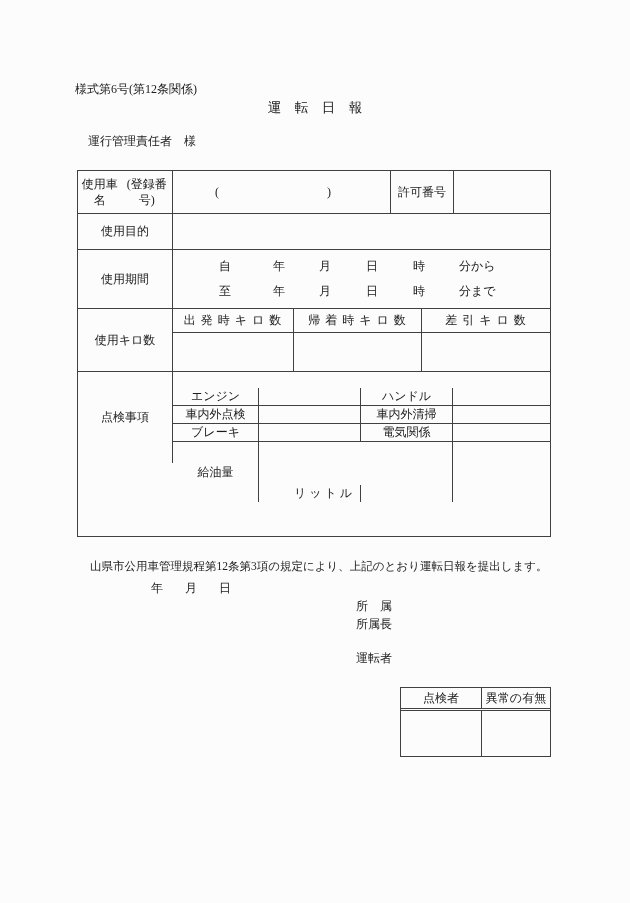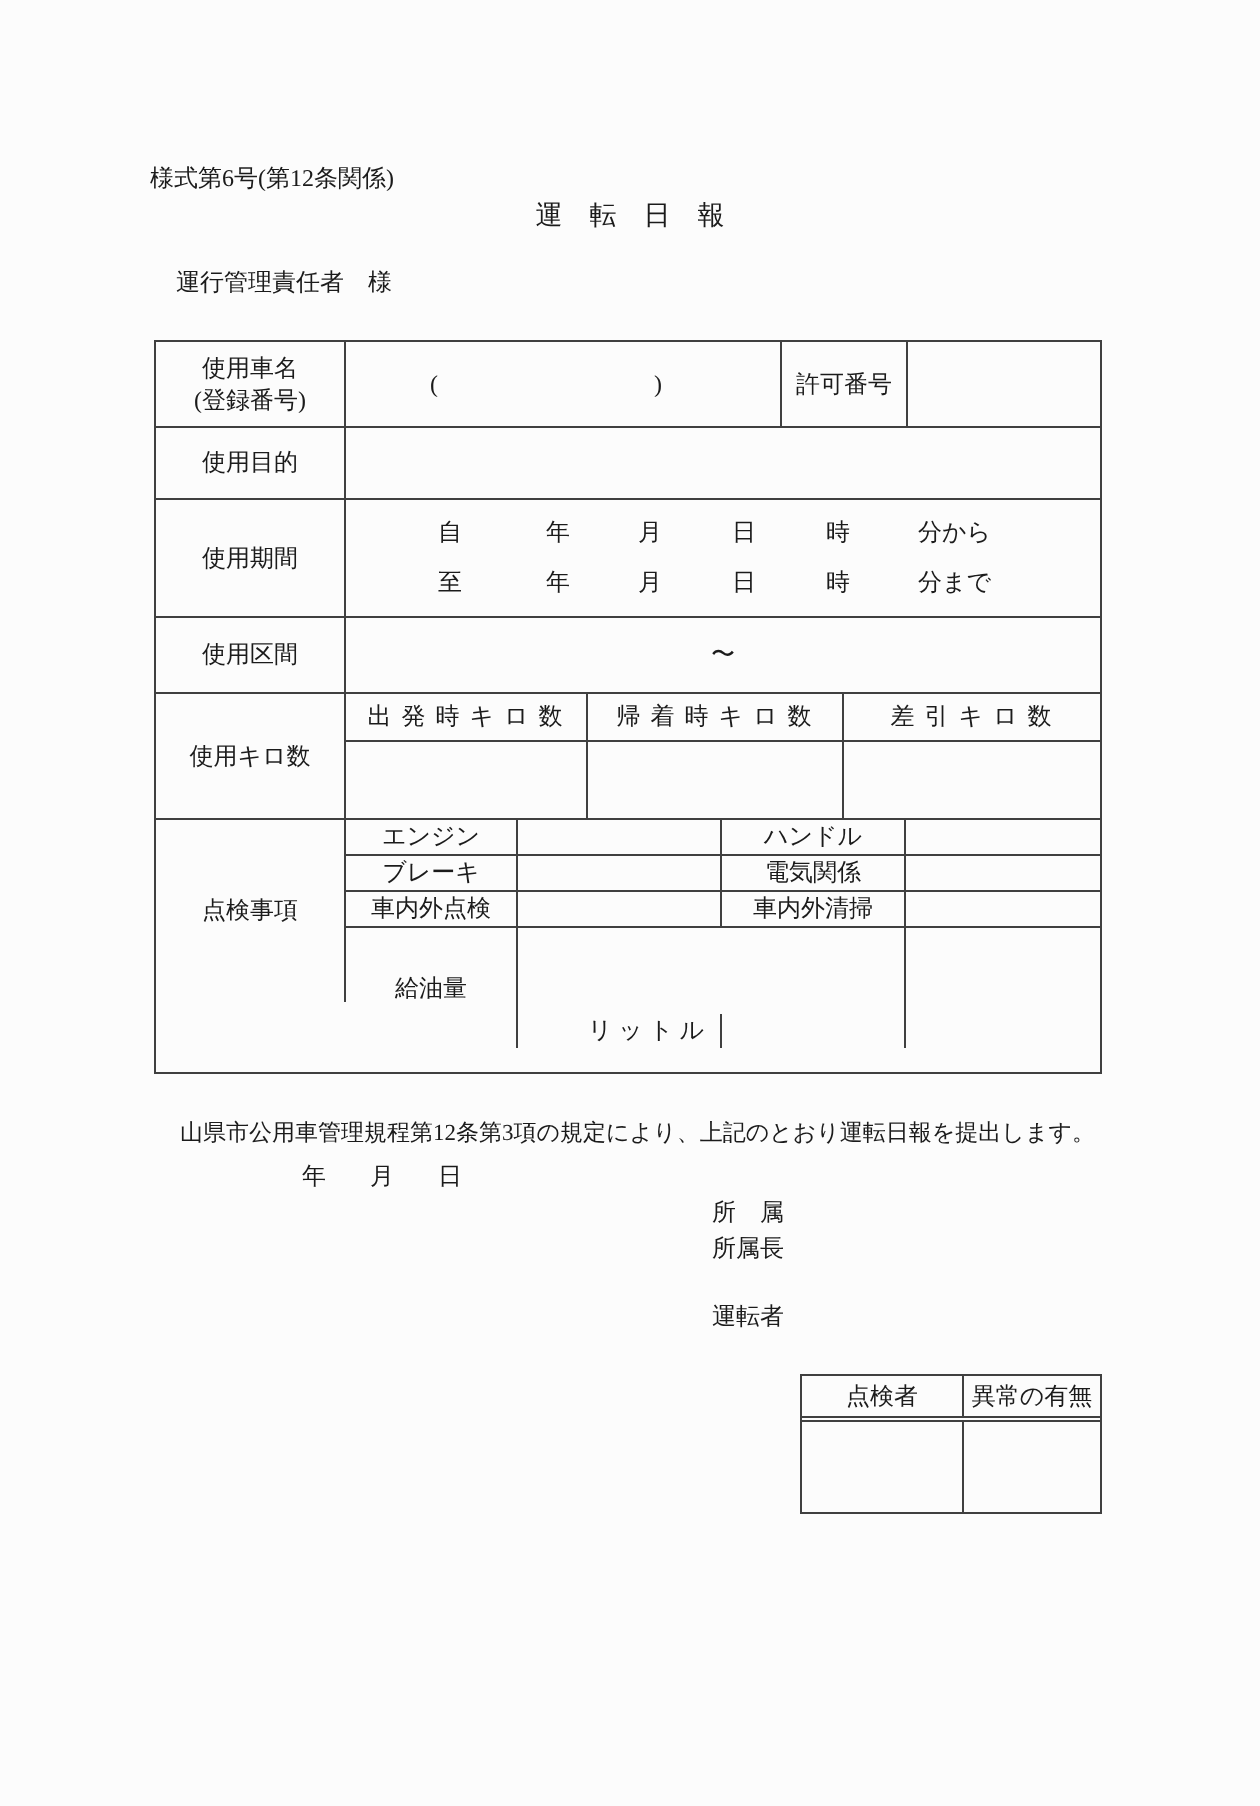--- a/index.html
+++ b/index.html
@@ -33,21 +33,21 @@
   .trow:first-child{border-top:none;}
   .r1{height:42px;}
   .r2{height:36px;}
   .r3{height:59px;}
   .r4{height:38px;}
   .r5{height:63px;}
   .r6{height:92px;}
   .r7{flex:1;}
   .label-cell{
     flex:0 0 95px;border-right:1px solid var(--bc);
-    display:flex;flex-direction:column;align-items:center;justify-content:center;
+    display:flex;flex-direction:row;align-items:center;justify-content:center;
     text-align:center;line-height:1.35;
   }
   .content{flex:1;display:flex;min-width:0;}
   .ctr{display:flex;align-items:center;justify-content:center;}
 
   
   .cell-paren{flex:0 0 218px;border-right:1px solid var(--bc);display:flex;align-items:center;}
   .paren-open{margin-left:42px;}
   .paren-close{margin-left:108px;}
   .cell-permit{flex:0 0 63px;border-right:1px solid var(--bc);}
@@ -64,21 +64,21 @@
   .km-head{height:24px;display:flex;border-bottom:1px solid var(--bc);}
   .km-body{flex:1;display:flex;}
   .km-c1{flex:0 0 121px;border-right:1px solid var(--bc);}
   .km-c2{flex:0 0 128px;border-right:1px solid var(--bc);}
   .km-c3{flex:1;}
   .km-head>div{display:flex;align-items:center;justify-content:center;letter-spacing:1px;}
 
   
   .insp-content{flex-direction:column;}
   .insp-row{flex:1;display:flex;border-top:1px solid var(--bc);}
-  .insp-row:first-child{border-top:none;}
+  .insp-row:first-child{border-top:none;margin-top:16px;}
   .insp-c1{flex:0 0 86px;border-right:1px solid var(--bc);display:flex;align-items:center;justify-content:center;}
   .insp-c2{flex:0 0 102px;border-right:1px solid var(--bc);display:flex;align-items:center;}
   .insp-c3{flex:0 0 92px;border-right:1px solid var(--bc);display:flex;align-items:center;justify-content:center;}
   .insp-c4{flex:1;}
   .fuel-unit{justify-content:flex-end;padding-right:5px;letter-spacing:3px;margin-top:43px;}
 
   
   .statement{left:90px;top:559px;font-size:11.5px;}
   .date-line{left:123px;top:580px;margin-left:28px;}
   .date-line span{margin-right:19px;}
@@ -139,24 +139,20 @@
         <span class="pseg w54">至</span>
         <span class="pseg w46">年</span>
         <span class="pseg w47">月</span>
         <span class="pseg w47">日</span>
         <span class="pseg w46">時</span>
         <span class="pseg">分まで</span>
       </div>
     </div>
   </div>
 
-  <div class="trow r4">
-    <div class="label-cell">使用区間</div>
-    <div class="content ctr">〜</div>
-  </div>
 
   <div class="trow r5">
     <div class="label-cell">使用キロ数</div>
     <div class="content km-content">
       <div class="km-head">
         <div class="km-c1">出 発 時 キ ロ 数</div>
         <div class="km-c2">帰 着 時 キ ロ 数</div>
         <div class="km-c3">差 引 キ ロ 数</div>
       </div>
       <div class="km-body">
@@ -170,29 +166,29 @@
   <div class="trow r6">
     <div class="label-cell">点検事項</div>
     <div class="content insp-content">
       <div class="insp-row">
         <div class="insp-c1">エンジン</div>
         <div class="insp-c2"></div>
         <div class="insp-c3">ハンドル</div>
         <div class="insp-c4"></div>
       </div>
       <div class="insp-row">
+        <div class="insp-c1">車内外点検</div>
+        <div class="insp-c2"></div>
+        <div class="insp-c3">車内外清掃</div>
+        <div class="insp-c4"></div>
+      </div>
+      <div class="insp-row">
         <div class="insp-c1">ブレーキ</div>
         <div class="insp-c2"></div>
         <div class="insp-c3">電気関係</div>
-        <div class="insp-c4"></div>
-      </div>
-      <div class="insp-row">
-        <div class="insp-c1">車内外点検</div>
-        <div class="insp-c2"></div>
-        <div class="insp-c3">車内外清掃</div>
         <div class="insp-c4"></div>
       </div>
       <div class="insp-row">
         <div class="insp-c1">給油量</div>
         <div class="insp-c2 fuel-unit">リットル</div>
         <div class="insp-c3"></div>
         <div class="insp-c4"></div>
       </div>
     </div>
   </div>

